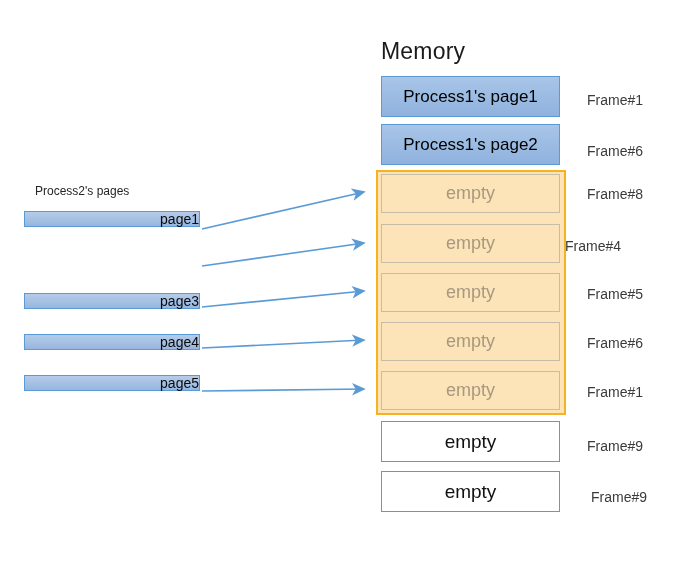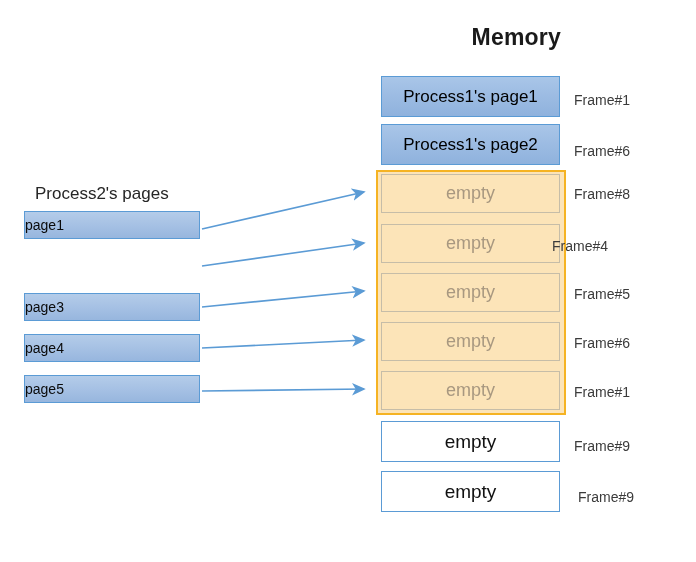--- a/index.html
+++ b/index.html
@@ -16,27 +16,26 @@
   #canvas {
     position: relative;
     width: 696px;
     height: 562px;
   }
 
   
   #memory-title {
     position: absolute;
     left: 381px;
-    top: 24px;
+    top: 38px;
     width: 180px;
-    text-align: right;
+    text-align: left;
     font-size: 23px;
     color: #1a1a1a;
     letter-spacing: 0.2px;
-    font-weight: bold;
   }
 
   .frame-box {
     position: absolute;
     left: 381px;
     width: 179px;
     box-sizing: border-box;
     display: flex;
     align-items: center;
     justify-content: center;
@@ -76,43 +75,44 @@
     background: #fce4b8;
     font-size: 18px;
     color: #a89880;
   }
 
   .frame-label {
     position: absolute;
     font-size: 14px;
     color: #3b3b3b;
     white-space: nowrap;
+    margin-left: 13px;
   }
 
   
   #process2-label {
     position: absolute;
     left: 35px;
     top: 184px;
-    font-size: 17px;
+    font-size: 12px;
     color: #262626;
     white-space: nowrap;
   }
 
   .page-box {
     position: absolute;
     left: 24px;
     width: 176px;
-    height: 28px;
+    height: 16px;
     box-sizing: border-box;
     border: 1px solid #5b9bd5;
     background: linear-gradient(to bottom, #b4cce9 0%, #a6c1e4 50%, #97b6de 100%);
     display: flex;
     align-items: center;
-    justify-content: flex-start;
+    justify-content: flex-end;
     font-size: 14px;
     color: #0a0a0a;
   }
 
   
   #arrow-layer {
     position: absolute;
     left: 0;
     top: 0;
     width: 696px;

